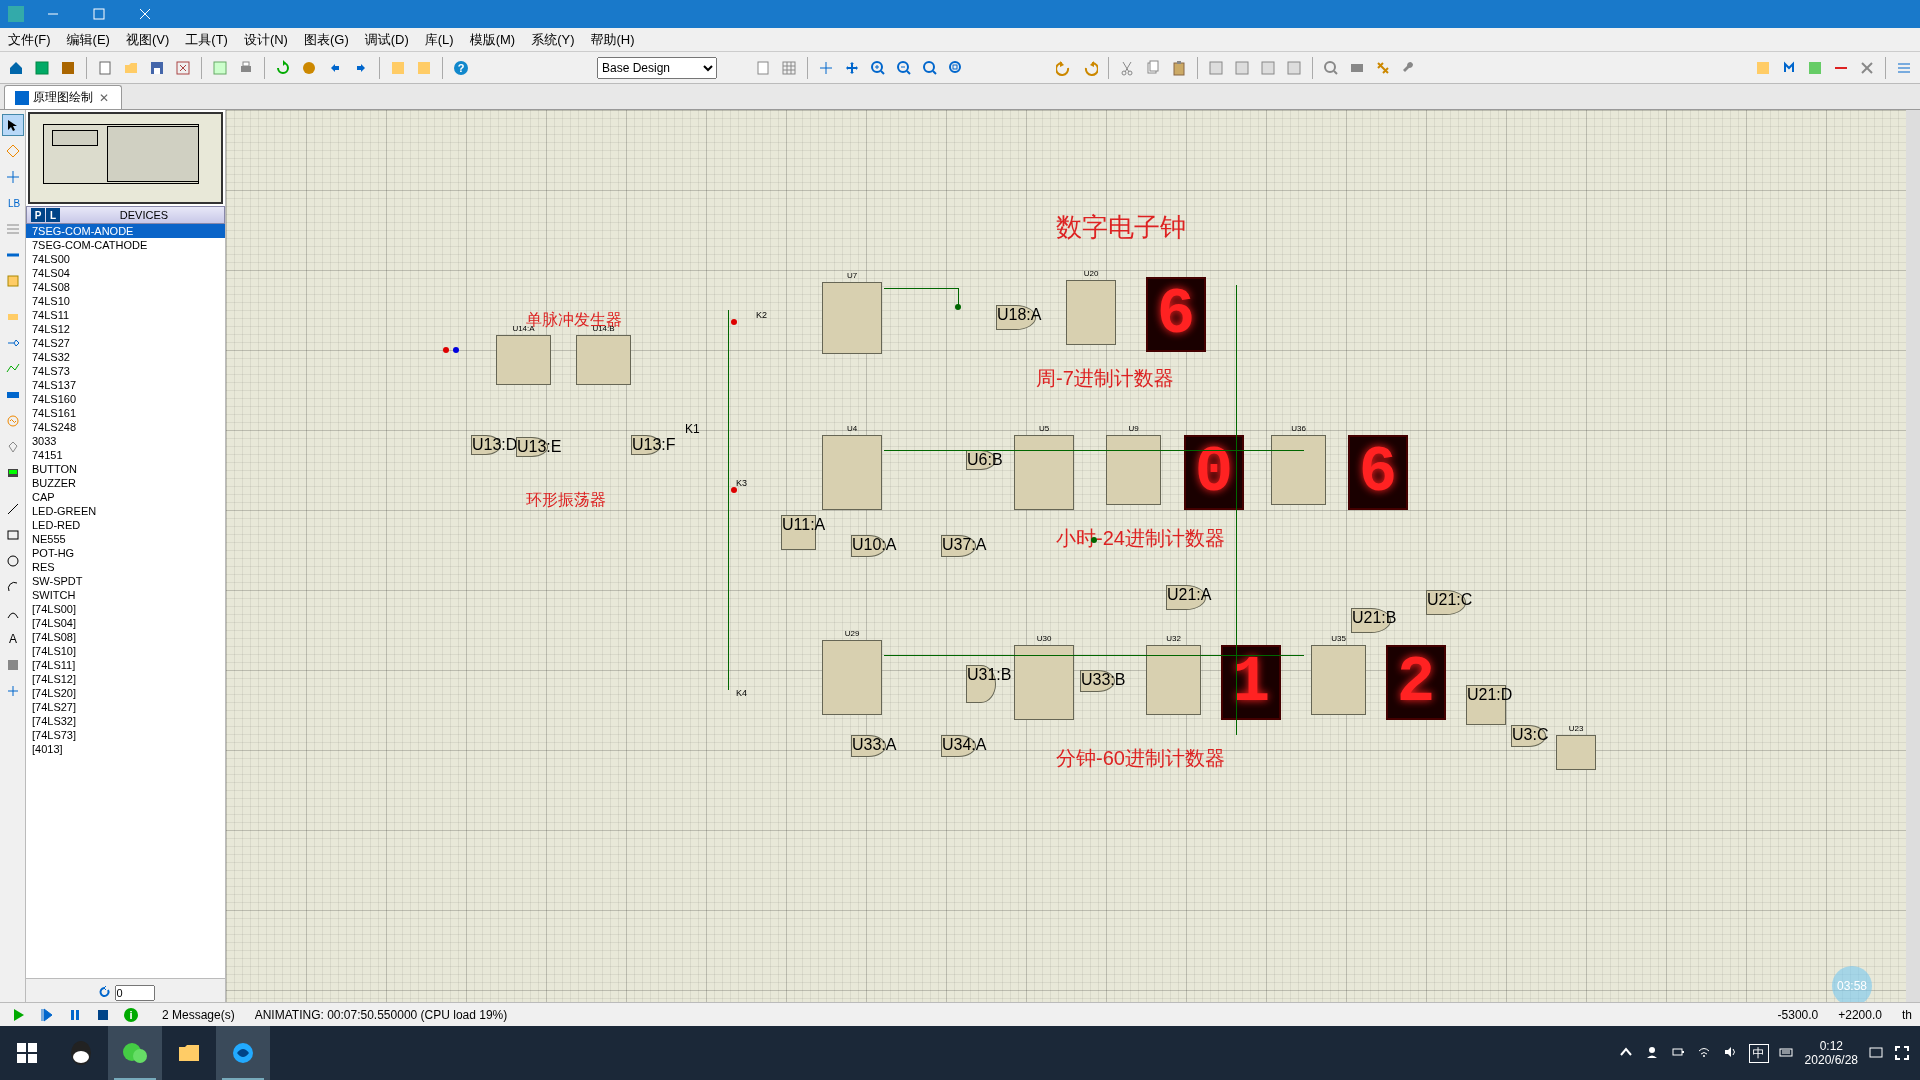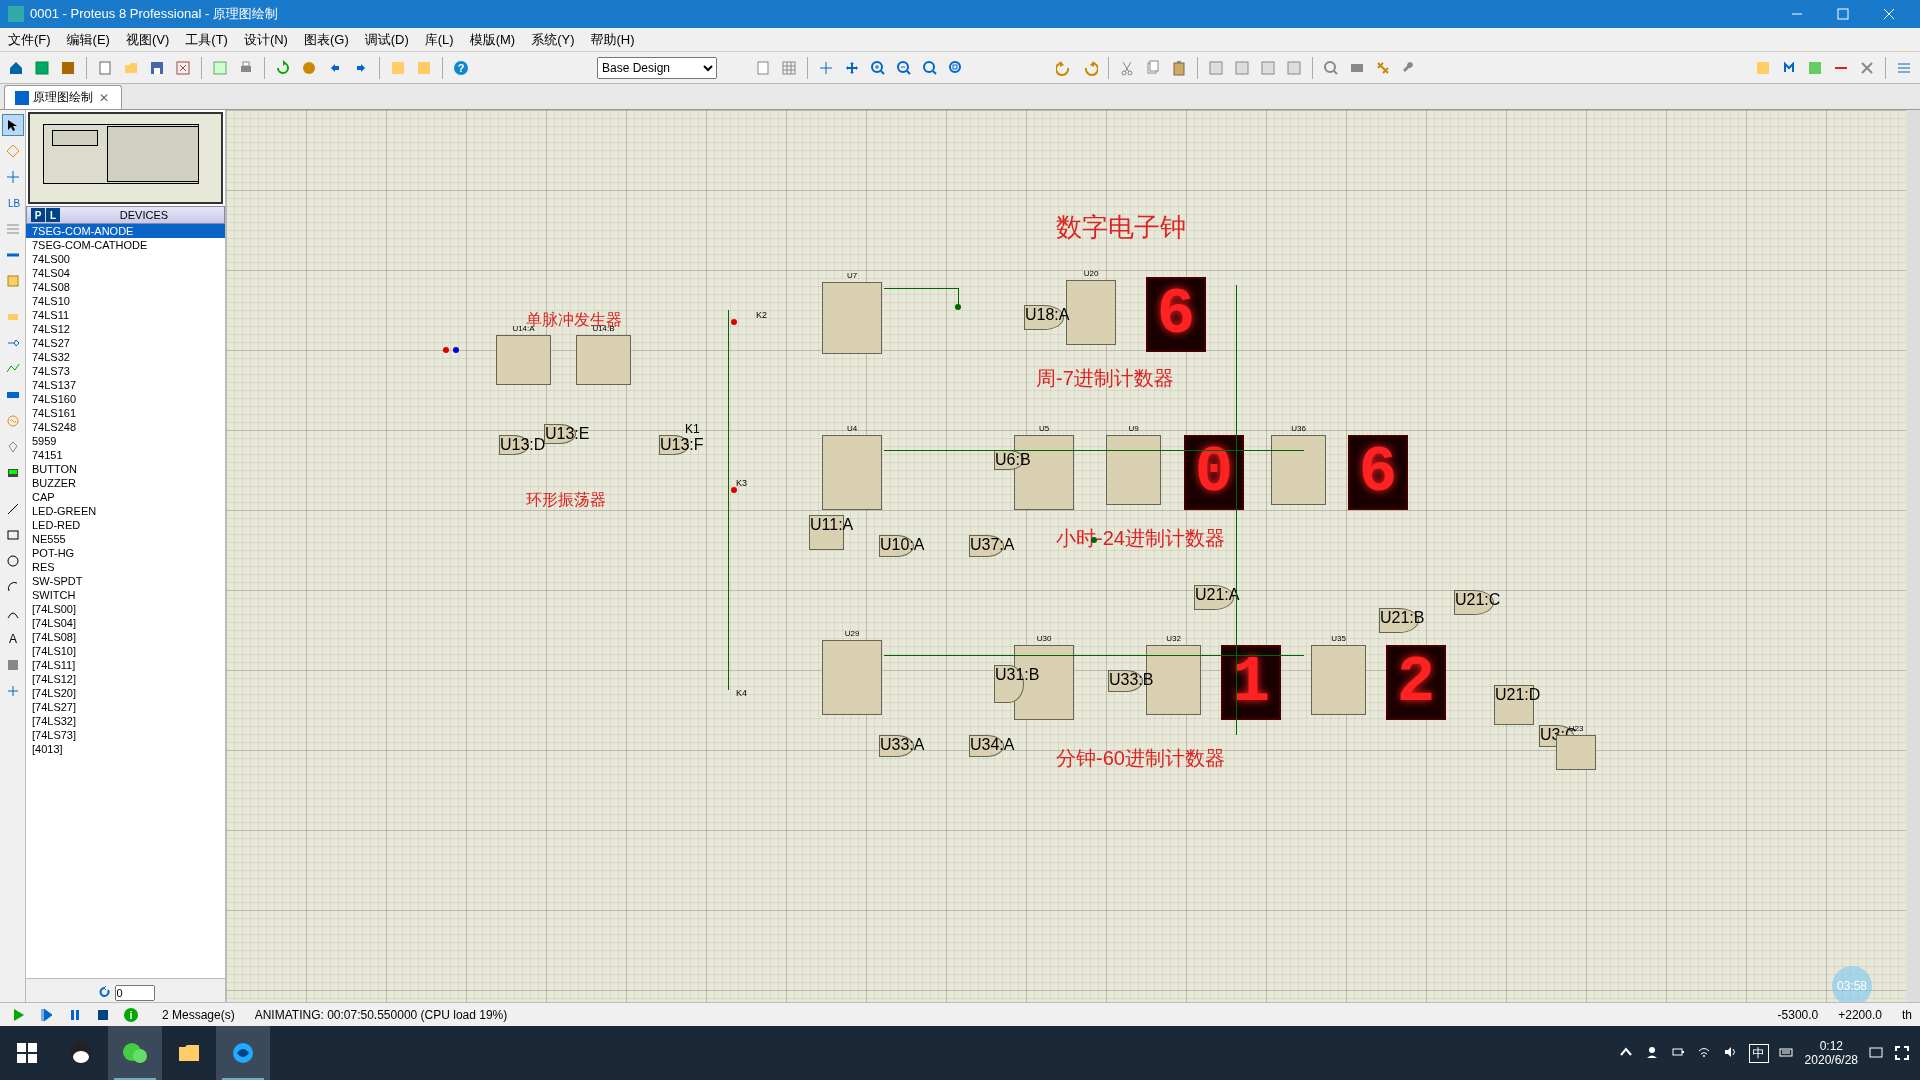--- a/index.html
+++ b/index.html
@@ -58,21 +58,21 @@
 .schematic .title-text { position: absolute; font-size: 26px; color: #d22; font-weight: 500; white-space: nowrap; }
 .schematic .sub-text { position: absolute; font-size: 20px; color: #d22; white-space: nowrap; padding-left: 40px; }
 .schematic .comp-text { position: absolute; font-size: 16px; color: #d22; white-space: nowrap; }
 
 .ic-box { position: absolute; background: #d8d0b0; border: 1px solid #665; }
 .ic-box .label { position: absolute; font-size: 8px; color: #000; top: -12px; left: 50%; transform: translateX(-50%); }
 
 .seg-disp { position: absolute; background: #1a0000; border: 2px solid #400; display: flex; align-items: center; justify-content: center; }
 .seg-disp .digit { font-family: "Courier New", monospace; font-size: 64px; font-weight: bold; color: #f22; text-shadow: 0 0 8px #f22; line-height: 1; }
 
-.gate { position: absolute; background: #d8d0b0; border: 1px solid #665; border-radius: 0 50% 50% 0; margin-left: 28px; }
+.gate { position: absolute; background: #d8d0b0; border: 1px solid #665; border-radius: 0 50% 50% 0; }
 .wire-h { position: absolute; height: 1px; background: #060; }
 .wire-v { position: absolute; width: 1px; background: #060; }
 .node { position: absolute; width: 6px; height: 6px; background: #060; border-radius: 50%; transform: translate(-50%,-50%); }
 .node.red { background: #d00; }
 .node.blue { background: #00d; }
 
 .scroll-h { position: absolute; bottom: 0; left: 0; right: 14px; height: 14px; background: #ddd; }
 .scroll-v { position: absolute; top: 0; bottom: 14px; right: 0; width: 14px; background: #ddd; }
 
 .status-bar { position: absolute; bottom: 54px; left: 0; right: 0; height: 24px; background: #f0f0f0; border-top: 1px solid #bbb; display: flex; align-items: center; font-size: 12px; gap: 20px; padding: 0 8px; }
@@ -91,21 +91,20 @@
 .taskbar .clock { text-align: center; line-height: 1.2; }
 .taskbar .tray-icon { width: 16px; height: 16px; color: #fff; }
 
 svg { display: block; }
 </style>
 </head>
 <body>
 
 <div class="title-bar">
   <div class="icon"></div>
-  <div class="title">0001 - Proteus 8 Professional - 原理图绘制</div>
   <div class="win-btn">
       <svg width="12" height="12">
         <line x1="1" y1="6" x2="11" y2="6" stroke="#fff" stroke-width="1"></line>
       </svg>
     </div>
   <div class="win-btn">
       <svg width="12" height="12">
         <rect x="1" y="1" width="10" height="10" fill="none" stroke="#fff"></rect>
       </svg>
     </div>
@@ -546,21 +545,21 @@
         <div class="dev-item">74LS10</div>
         <div class="dev-item">74LS11</div>
         <div class="dev-item">74LS12</div>
         <div class="dev-item">74LS27</div>
         <div class="dev-item">74LS32</div>
         <div class="dev-item">74LS73</div>
         <div class="dev-item">74LS137</div>
         <div class="dev-item">74LS160</div>
         <div class="dev-item">74LS161</div>
         <div class="dev-item">74LS248</div>
-        <div class="dev-item">5959</div>
+        <div class="dev-item">3033</div>
         <div class="dev-item">74151</div>
         <div class="dev-item">BUTTON</div>
         <div class="dev-item">BUZZER</div>
         <div class="dev-item">CAP</div>
         <div class="dev-item">LED-GREEN</div>
         <div class="dev-item">LED-RED</div>
         <div class="dev-item">NE555</div>
         <div class="dev-item">POT-HG</div>
         <div class="dev-item">RES</div>
         <div class="dev-item">SW-SPDT</div>
@@ -629,21 +628,21 @@
       <div class="ic-box" style="left:270px;top:225px;width:55px;height:50px">
           <div class="label">U14:A</div>
         </div>
       <div class="ic-box" style="left:350px;top:225px;width:55px;height:50px">
           <div class="label">U14:B</div>
         </div>
 
       <div class="gate" style="left:245px;top:325px;width:30px;height:20px">
           <div class="label">U13:D</div>
         </div>
-      <div class="gate" style="left:290px;top:314px;width:32px;height:20px">
+      <div class="gate" style="left:290px;top:327px;width:32px;height:20px">
           <div class="label">U13:E</div>
         </div>
       <div class="gate" style="left:405px;top:325px;width:30px;height:20px">
           <div class="label">U13:F</div>
         </div>
 
       <div style="position:absolute;left:459px;top:312px;font-size:12px;color:#000">K1</div>
       <div style="position:absolute;left:530px;top:200px;font-size:9px;color:#000">K2</div>
       <div style="position:absolute;left:510px;top:368px;font-size:9px;color:#000">K3</div>
       <div style="position:absolute;left:510px;top:578px;font-size:9px;color:#000">K4</div>

